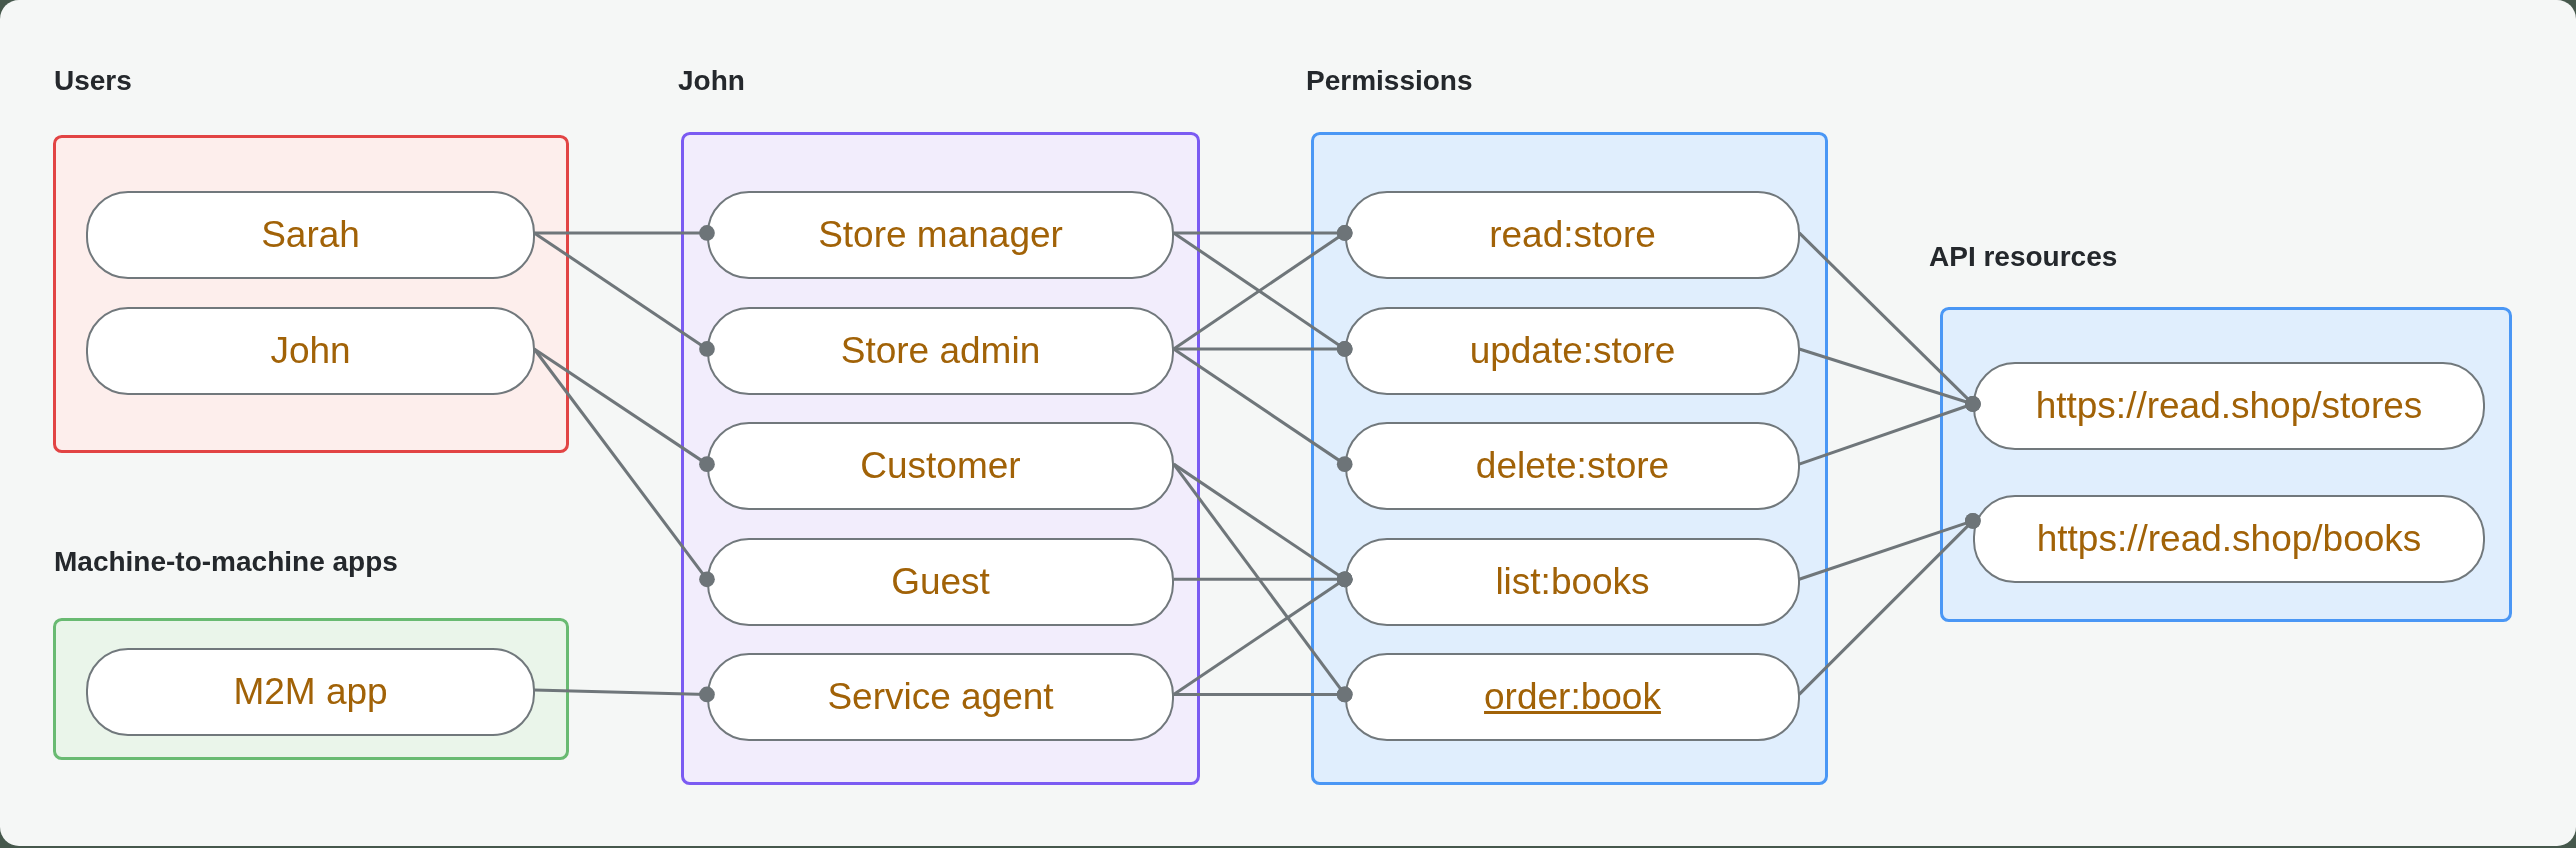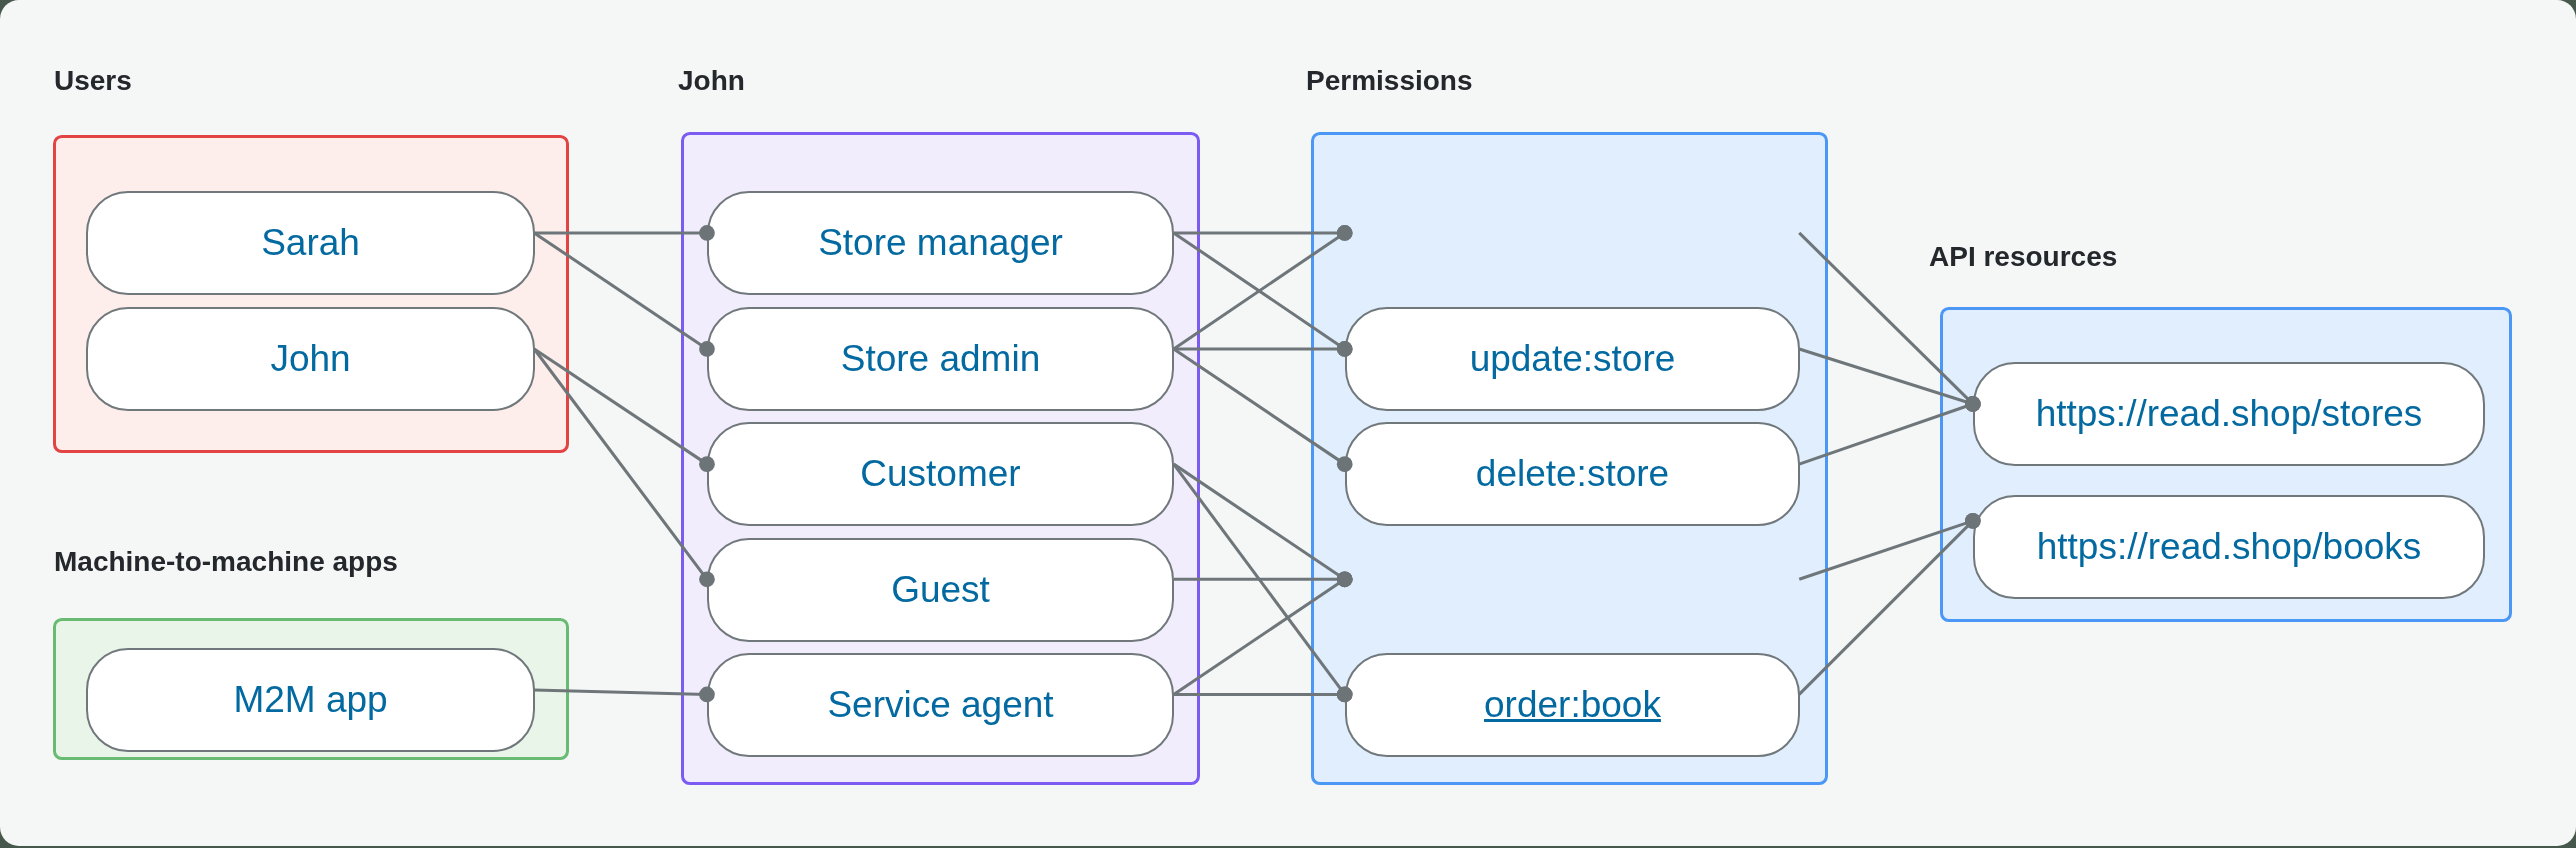--- a/index.html
+++ b/index.html
@@ -29,30 +29,30 @@
   }
   .gbox{
     position:absolute;
     border-width:3.5px;
     border-style:solid;
     border-radius:8.7px;
     box-sizing:border-box;
   }
   .pill{
     position:absolute;
-    height:104px;
+    height:88px;
     background:#ffffff;
     border:2.6px solid #71787c;
     border-radius:42px;
     box-sizing:border-box;
     display:flex;
     align-items:center;
     justify-content:center;
     font-size:37px;
-    color:#0369a1;
+    color:#a16207;
     white-space:nowrap;
     z-index:2;
   }
   #edges-svg{
     position:absolute;left:0;top:0;
     width:2576px;height:848px;
     z-index:3;
     pointer-events:none;
   }
 </style>
@@ -78,22 +78,24 @@
     <div class="pill" style="left:86px;top:307px;width:449px;">John</div>
 
     <div class="pill" style="left:86px;top:648px;width:449px;">M2M app</div>
 
     <div class="pill" style="left:707px;top:191px;width:467px;">Store manager</div>
     <div class="pill" style="left:707px;top:307px;width:467px;">Store admin</div>
     <div class="pill" style="left:707px;top:538px;width:467px;">Guest</div>
     <div class="pill" style="left:707px;top:422px;width:467px;">Customer</div>
     <div class="pill" style="left:707px;top:653px;width:467px;">Service agent</div>
 
+    <div class="pill" style="left:1345px;top:191px;width:455px;">read:store</div>
     <div class="pill" style="left:1345px;top:307px;width:455px;">update:store</div>
     <div class="pill" style="left:1345px;top:422px;width:455px;">delete:store</div>
+    <div class="pill" style="left:1345px;top:538px;width:455px;">list:books</div>
     <div class="pill" style="left:1345px;top:653px;width:455px;text-decoration:underline;">order:book</div>
 
     <div class="pill" style="left:1973px;top:362px;width:512px;">https://read.shop/stores</div>
     <div class="pill" style="left:1973px;top:479px;width:512px;margin-top:16px;">https://read.shop/books</div>
 
     <svg id="edges-svg" viewBox="0 0 2952 972" width="2576" height="848">
         <line x1="612" y1="267" x2="810" y2="267" stroke="#6f767a" stroke-width="3.5"></line>
         <circle cx="810" cy="267" r="9" fill="#6d7478"></circle>
         <line x1="612" y1="267" x2="810" y2="400" stroke="#6f767a" stroke-width="3.5"></line>
         <circle cx="810" cy="400" r="9" fill="#6d7478"></circle>

